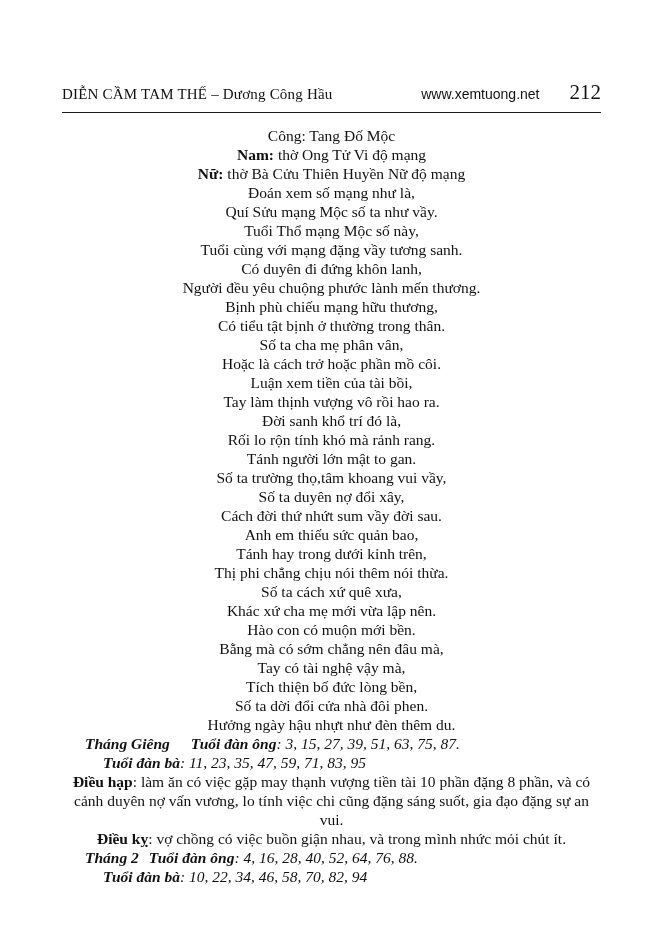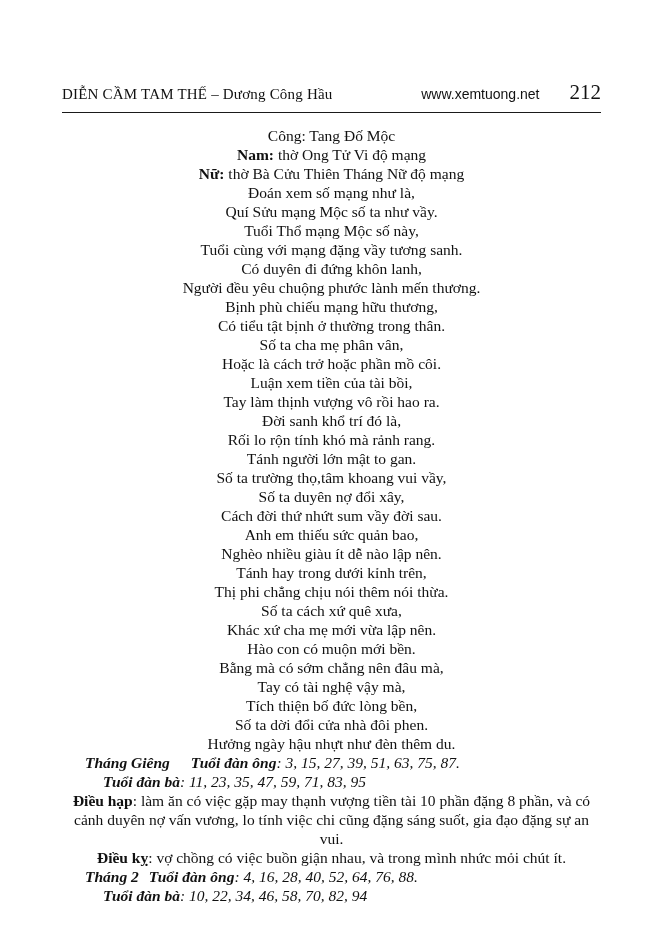--- a/index.html
+++ b/index.html
@@ -57,42 +57,41 @@
       <span class="site-url">www.xemtuong.net</span>
       <span class="page-num">212</span>
     </span>
   </div>
 
   <hr class="rule">
 
   <div class="poem">
     <div class="poem-line">Công: Tang Đố Mộc</div>
     <div class="poem-line"><b>Nam:</b><span> thờ Ong Tử Vi độ mạng</span></div>
-    <div class="poem-line"><b>Nữ:</b><span> thờ Bà Cửu Thiên Tháng Nữ độ mạng</span></div>
+    <div class="poem-line"><b>Nữ:</b><span> thờ Bà Cửu Thiên Huyền Nữ độ mạng</span></div>
     <div>
         <div class="poem-line">Đoán xem số mạng như là,</div>
         <div class="poem-line">Quí Sửu mạng Mộc số ta như vầy.</div>
         <div class="poem-line">Tuổi Thổ mạng Mộc số này,</div>
         <div class="poem-line">Tuổi cùng với mạng đặng vầy tương sanh.</div>
         <div class="poem-line">Có duyên đi đứng khôn lanh,</div>
         <div class="poem-line">Người đều yêu chuộng phước lành mến thương.</div>
         <div class="poem-line">Bịnh phù chiếu mạng hữu thương,</div>
         <div class="poem-line">Có tiểu tật bịnh ở thường trong thân.</div>
         <div class="poem-line">Số ta cha mẹ phân vân,</div>
         <div class="poem-line">Hoặc là cách trở hoặc phần mồ côi.</div>
         <div class="poem-line">Luận xem tiền của tài bồi,</div>
         <div class="poem-line">Tay làm thịnh vượng vô rồi hao ra.</div>
         <div class="poem-line">Đời sanh khổ trí đó là,</div>
         <div class="poem-line">Rối lo rộn tính khó mà rảnh rang.</div>
         <div class="poem-line">Tánh người  lớn mật to gan.</div>
         <div class="poem-line">Số ta trường thọ,tâm khoang vui vầy,</div>
         <div class="poem-line">Số ta duyên nợ đổi xây,</div>
         <div class="poem-line">Cách đời thứ nhứt sum vầy đời sau.</div>
         <div class="poem-line">Anh em thiếu sức quản bao,</div>
-        <div class="poem-line">Nghèo nhiều giàu ít dễ nào lập nên.</div>
         <div class="poem-line">Tánh hay trong dưới kỉnh trên,</div>
         <div class="poem-line">Thị phi chẳng chịu nói thêm nói thừa.</div>
         <div class="poem-line">Số ta cách xứ quê xưa,</div>
         <div class="poem-line">Khác xứ cha mẹ mới vừa lập nên.</div>
         <div class="poem-line">Hào con có muộn mới bền.</div>
         <div class="poem-line">Bằng mà có sớm chẳng nên đâu mà,</div>
         <div class="poem-line">Tay có tài nghệ vậy mà,</div>
         <div class="poem-line">Tích thiện bố đức lòng bền,</div>
         <div class="poem-line">Số ta dời đổi cửa nhà đôi phen.</div>
         <div class="poem-line">Hưởng ngày hậu nhựt như đèn thêm du.</div>

